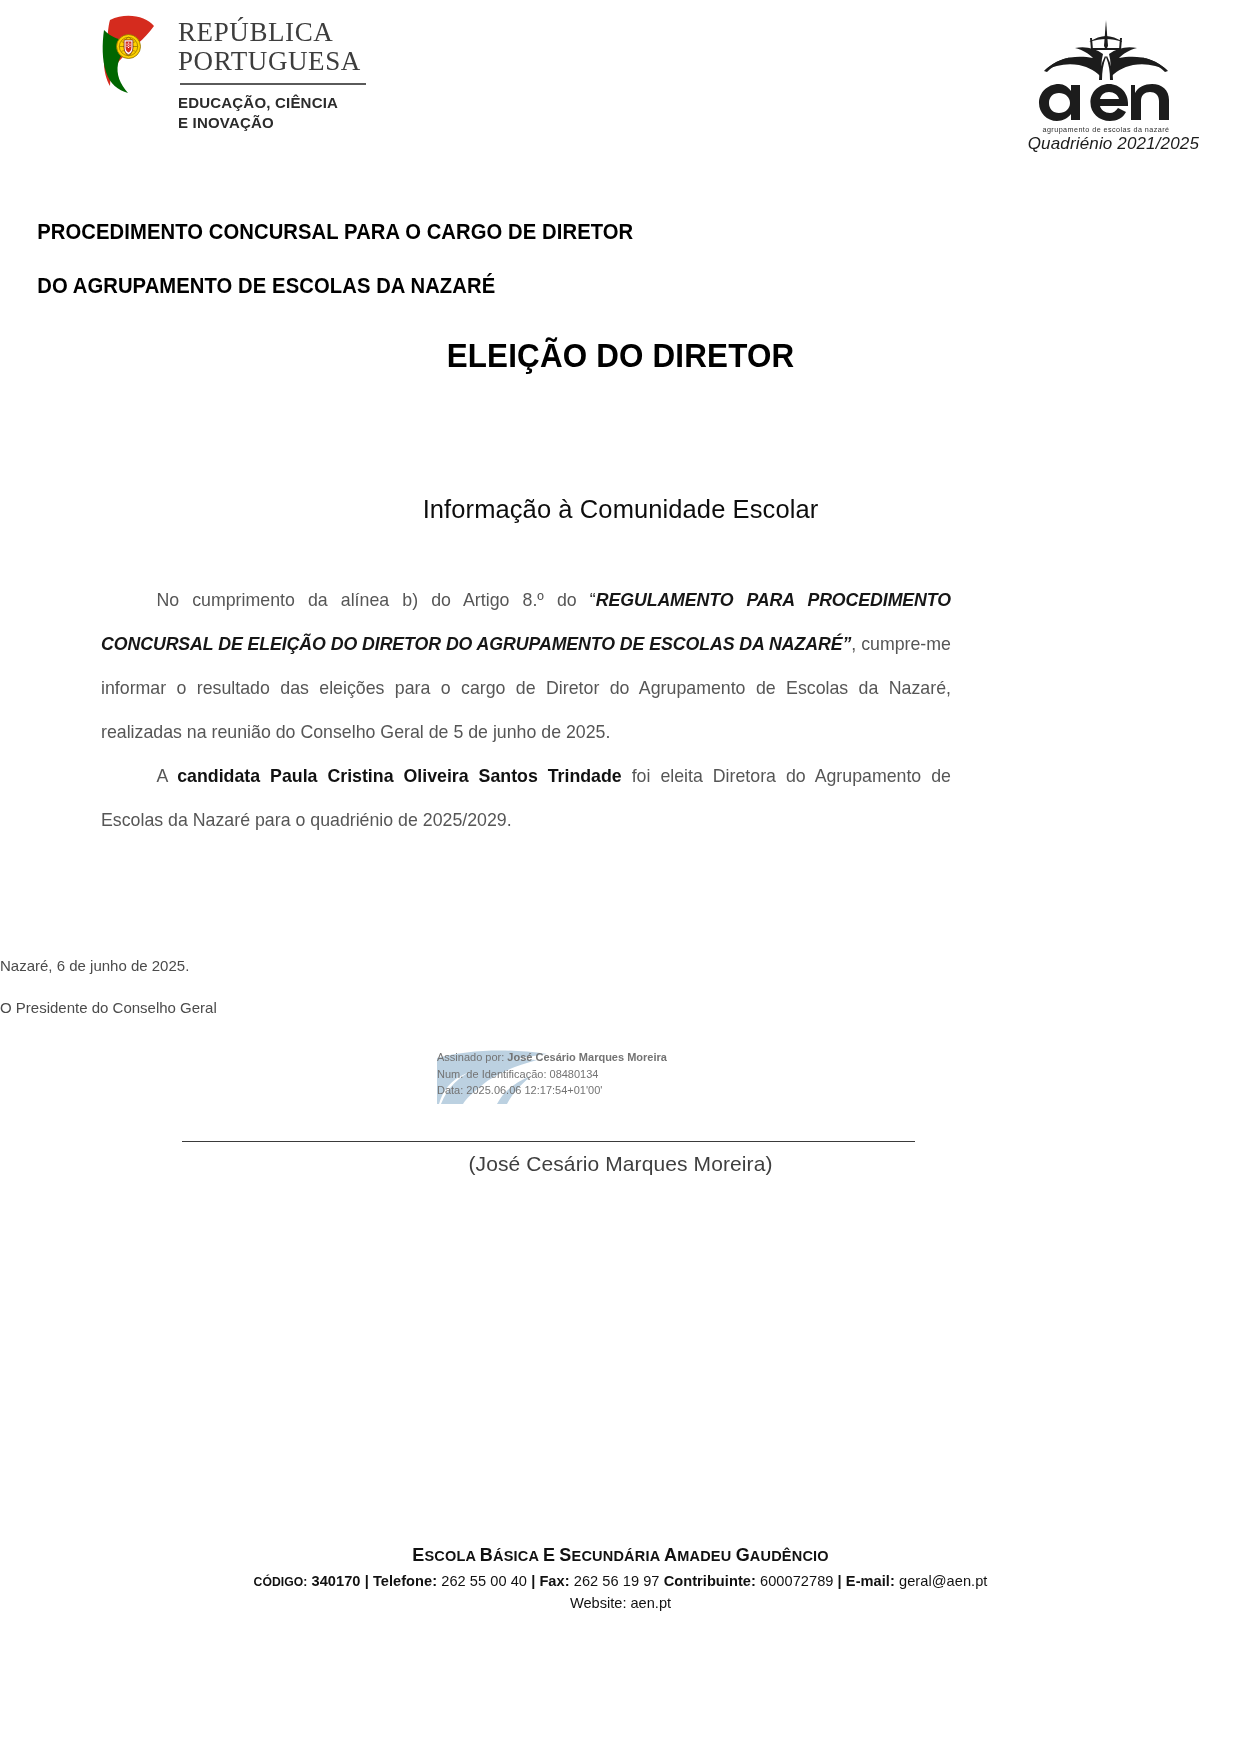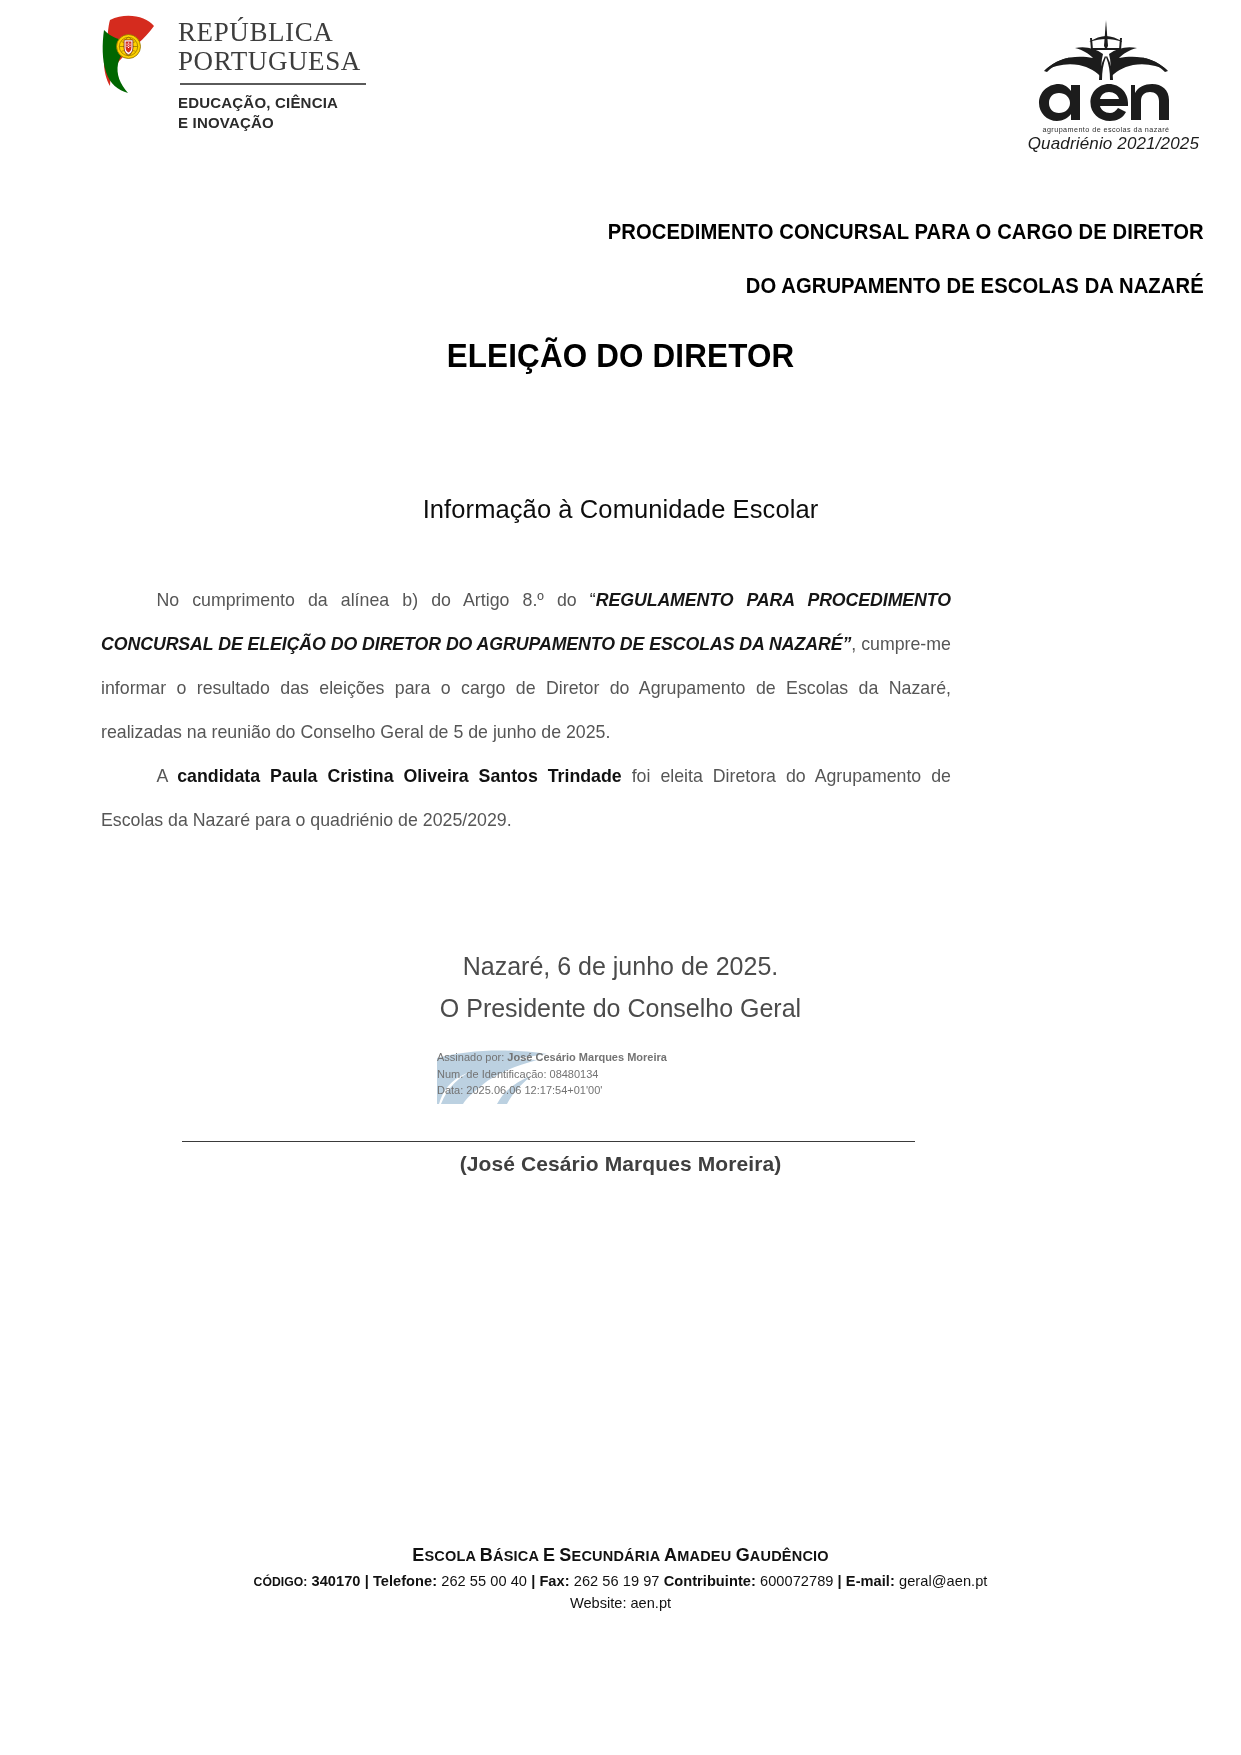--- a/index.html
+++ b/index.html
@@ -99,21 +99,21 @@
     color: #1c1c1c;
     letter-spacing: 0.15px;
   }
 
   
   .titles {
     position: absolute;
     left: 0;
     top: 222px;
     width: 1241px;
-    text-align: right;
+    text-align: left;
   }
   .title-line {
     font-family: "Liberation Sans", sans-serif;
     font-weight: bold;
     font-size: 21.5px;
     letter-spacing: 0.1px;
     color: #000;
     line-height: 1;
     margin-bottom: 32px;
     transform: scaleX(0.94);
@@ -175,23 +175,23 @@
     font-weight: 600;
   }
   .quote { color: #2a2a2a; }
 
   
   .closing {
     position: absolute;
     left: 0;
     top: 945px;
     width: 1241px;
-    text-align: center;
-    font-family: "Liberation Sans", sans-serif;
-    font-size: 25px;
+    text-align: left;
+    font-family: "Liberation Sans", sans-serif;
+    font-size: 15px;
     color: #4b4b4b;
     line-height: 42px;
   }
 
   
   .sig-stamp {
     position: absolute;
     left: 437px;
     top: 1048px;
     width: 300px;
@@ -230,21 +230,20 @@
   .sig-name {
     position: absolute;
     left: 0;
     top: 1152px;
     width: 1241px;
     text-align: center;
     font-family: "Liberation Sans", sans-serif;
     font-size: 21px;
     color: #3f3f3f;
     letter-spacing: 0.1px;
-    font-weight: bold;
   }
 
   
   .footer {
     position: absolute;
     left: 0;
     bottom: 33px;
     width: 1241px;
     text-align: center;
     font-family: "Liberation Sans", sans-serif;

